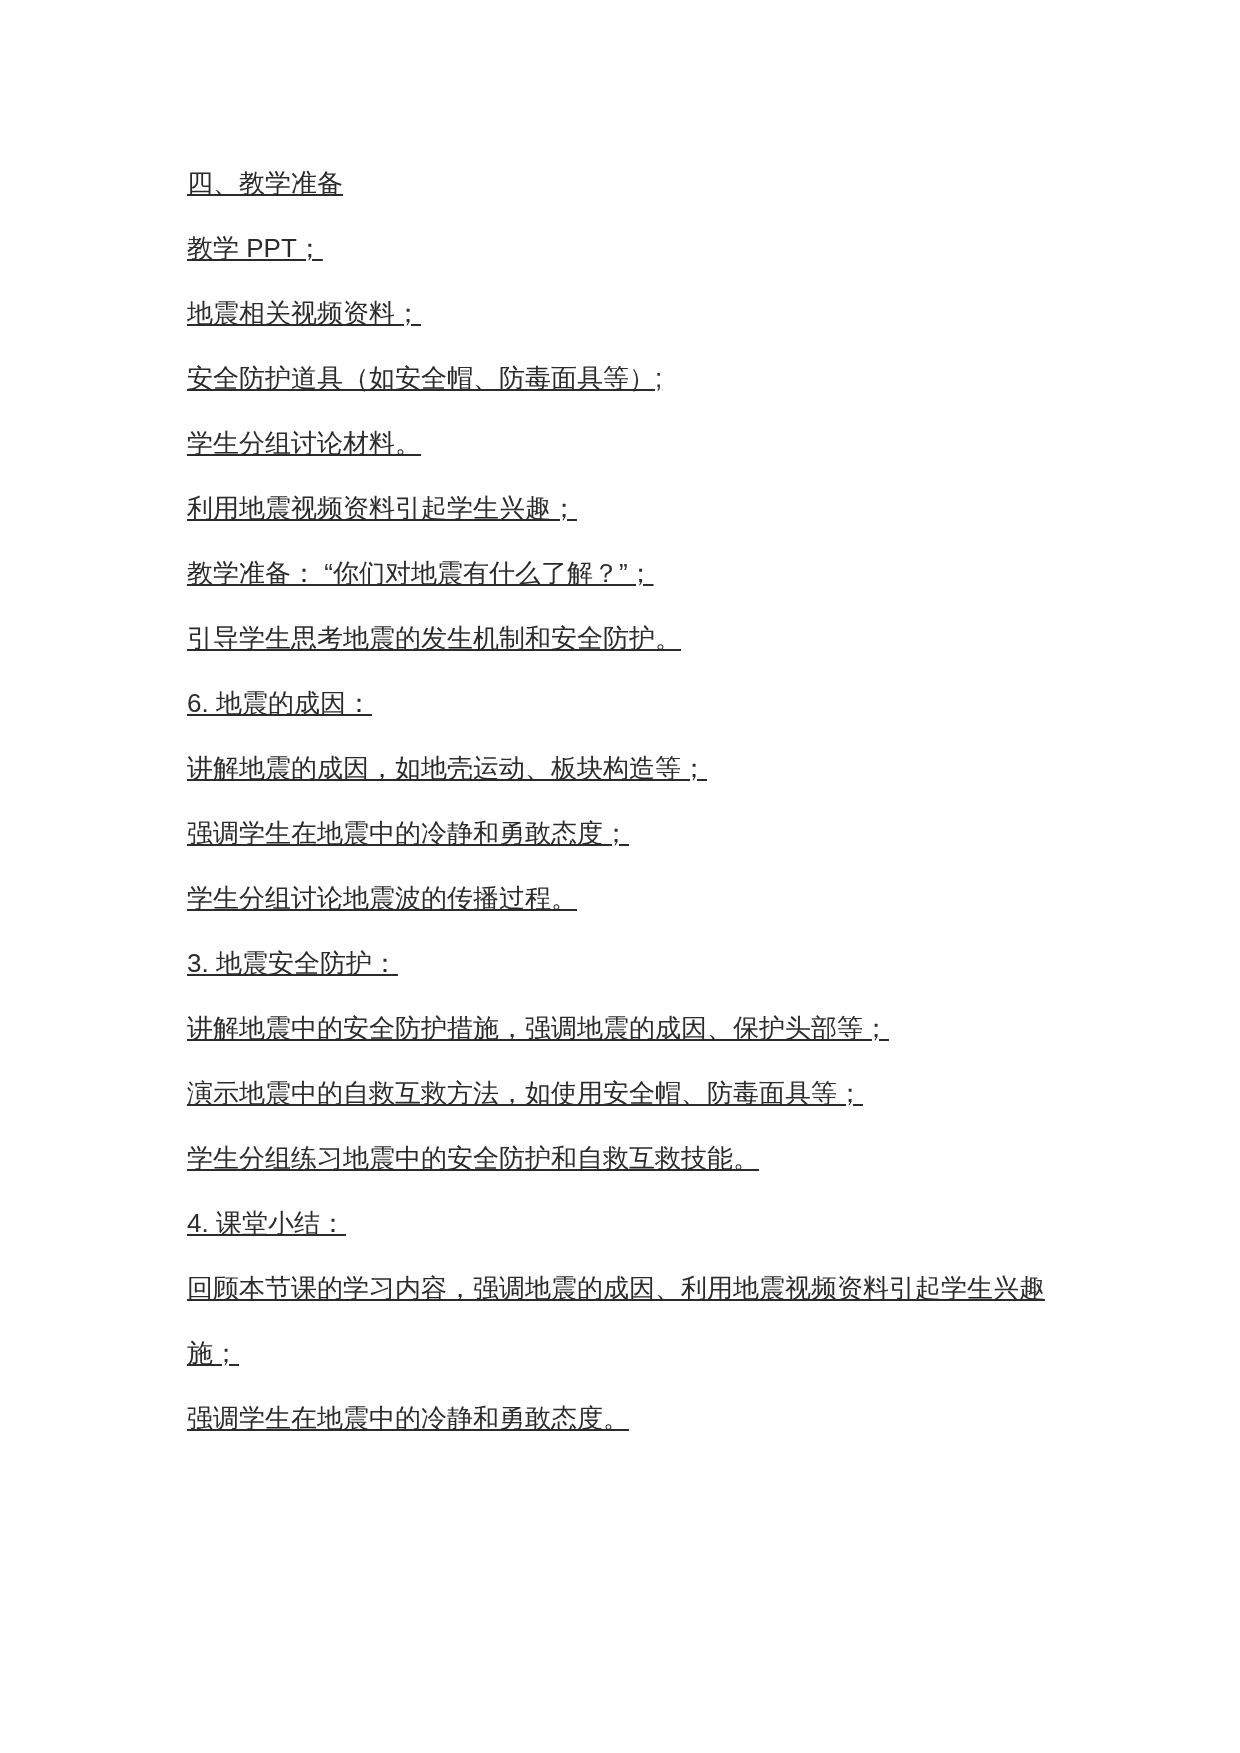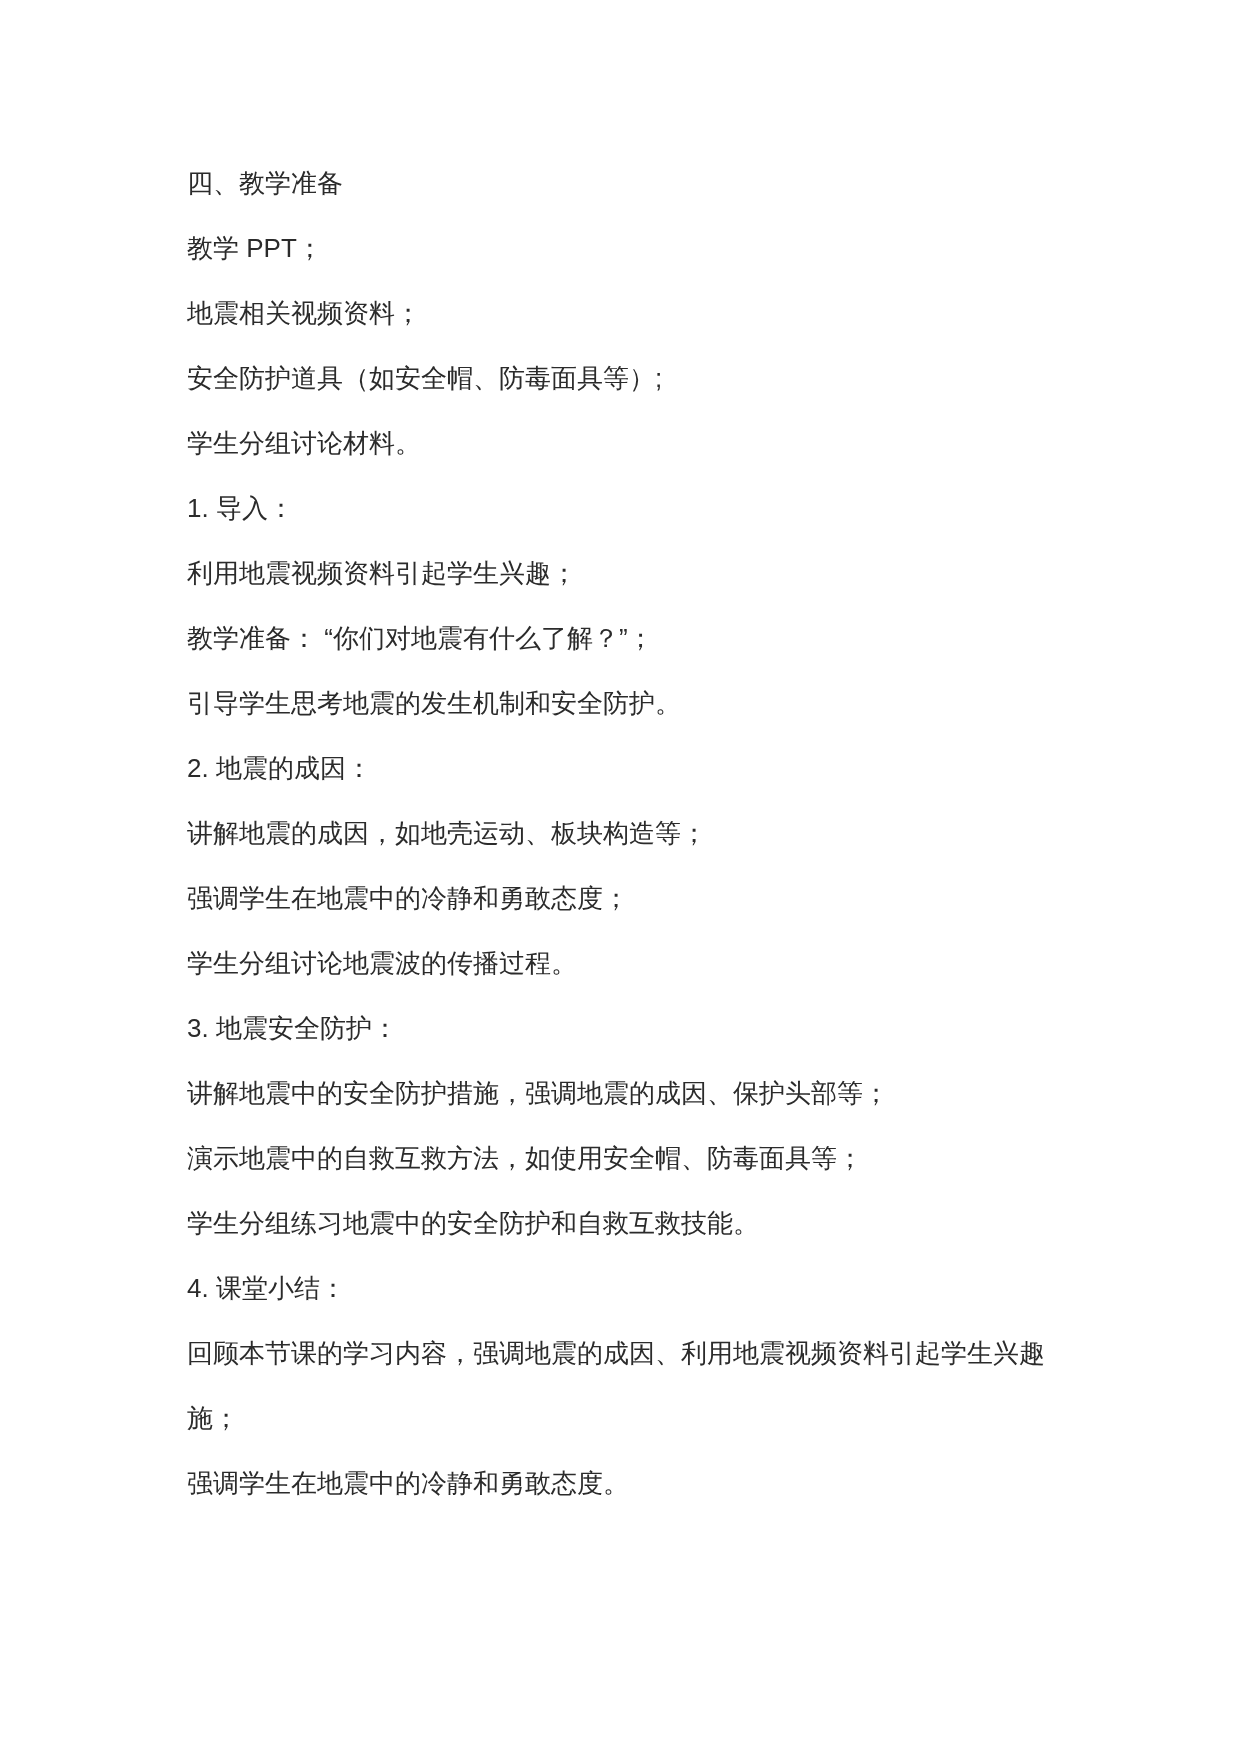--- a/index.html
+++ b/index.html
@@ -30,37 +30,37 @@
   }
   .line {
     margin: 0;
     padding: 0;
     font-size: 26px;
     line-height: 65px;
     color: #2b2b2b;
     letter-spacing: 0px;
     white-space: nowrap;
     font-weight: 400;
+    text-decoration: underline;
   }
 </style>
 </head>
 <body>
 
 <div class="doc-page">
   <div class="doc-content">
     <p class="line">四、教学准备</p>
     <p class="line">教学 PPT；</p>
     <p class="line">地震相关视频资料；</p>
     <p class="line">安全防护道具（如安全帽、防毒面具等）;</p>
     <p class="line">学生分组讨论材料。</p>
-    <p class="line">1. 导入：</p>
     <p class="line">利用地震视频资料引起学生兴趣；</p>
     <p class="line">教学准备： “你们对地震有什么了解？”；</p>
     <p class="line">引导学生思考地震的发生机制和安全防护。</p>
-    <p class="line">2. 地震的成因：</p>
+    <p class="line">6. 地震的成因：</p>
     <p class="line">讲解地震的成因，如地壳运动、板块构造等；</p>
     <p class="line">强调学生在地震中的冷静和勇敢态度；</p>
     <p class="line">学生分组讨论地震波的传播过程。</p>
     <p class="line">3. 地震安全防护：</p>
     <p class="line">讲解地震中的安全防护措施，强调地震的成因、保护头部等；</p>
     <p class="line">演示地震中的自救互救方法，如使用安全帽、防毒面具等；</p>
     <p class="line">学生分组练习地震中的安全防护和自救互救技能。</p>
     <p class="line">4. 课堂小结：</p>
     <p class="line">回顾本节课的学习内容，强调地震的成因、利用地震视频资料引起学生兴趣</p>
     <p class="line">施；</p>

